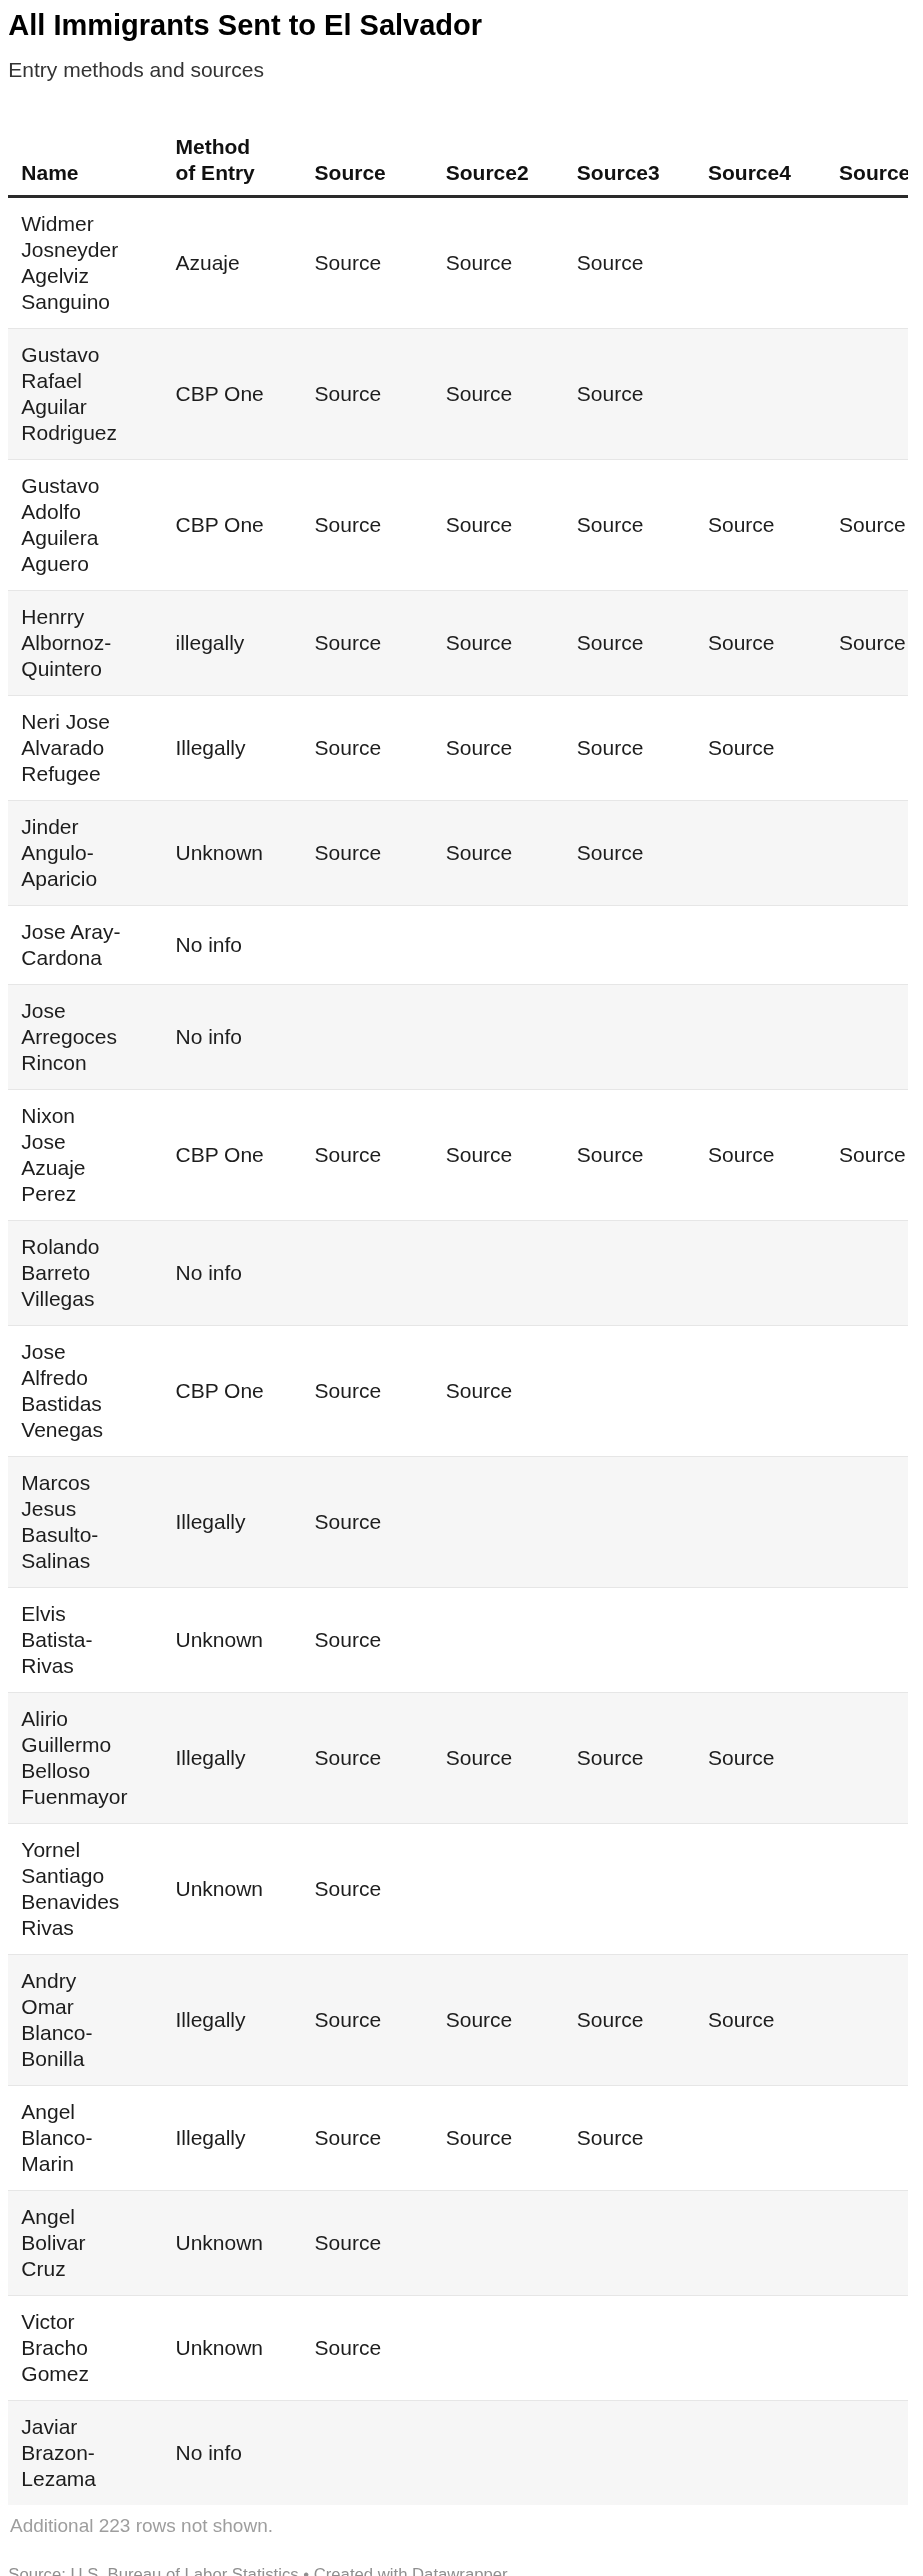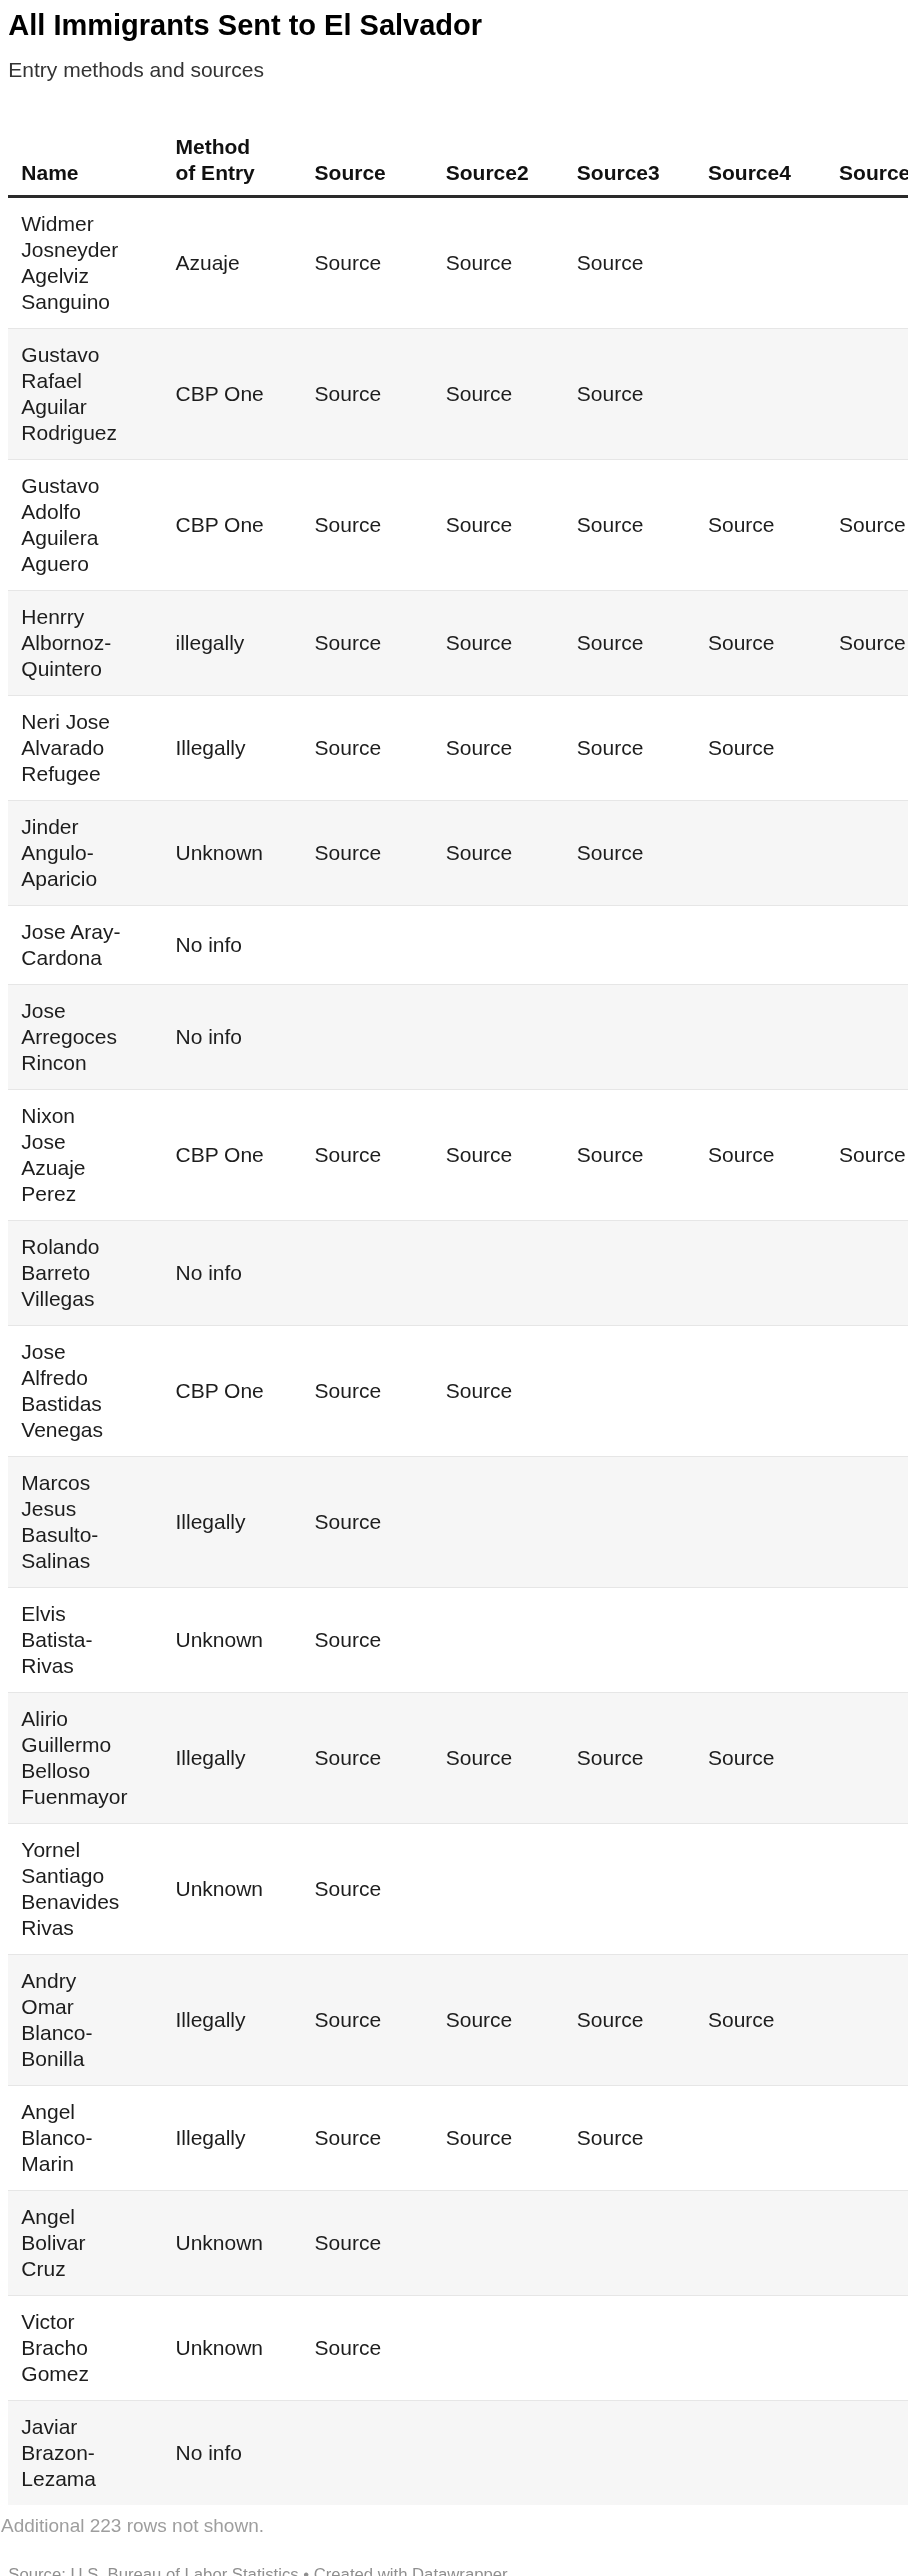--- a/index.html
+++ b/index.html
@@ -62,21 +62,21 @@
     padding: 13px 7.6px 13px 0;
     white-space: pre-line;
     overflow: hidden;
   }
   tbody td.cell-name { padding-left: 13px; padding-right: 10.6px; }
   tbody tr { border-top: 1.5px solid #e6e6e6; }
   tbody tr:first-child { border-top: none; }
   tbody tr.striped { background: #f6f6f6; }
 
   .footer-note {
-    margin: 9px 0 0 1px;
+    margin: 9px 0 0 10px;
     font-size: 19px;
     line-height: 23px;
     color: #9e9e9e;
   }
   .attribution {
     margin: 27px 0 0 8.3px;
     font-size: 16.7px;
     line-height: 21px;
     color: #8f8f8f;
   }

